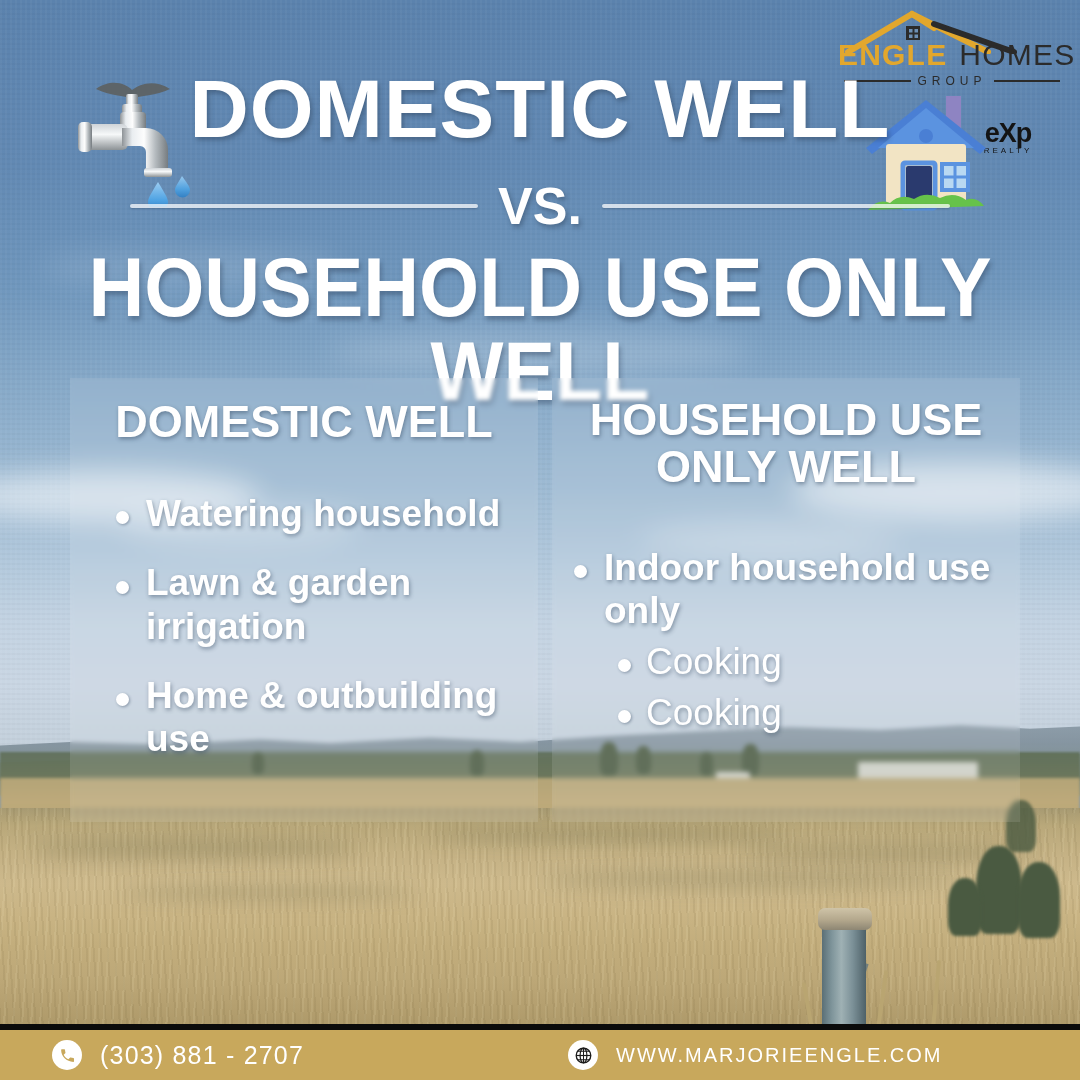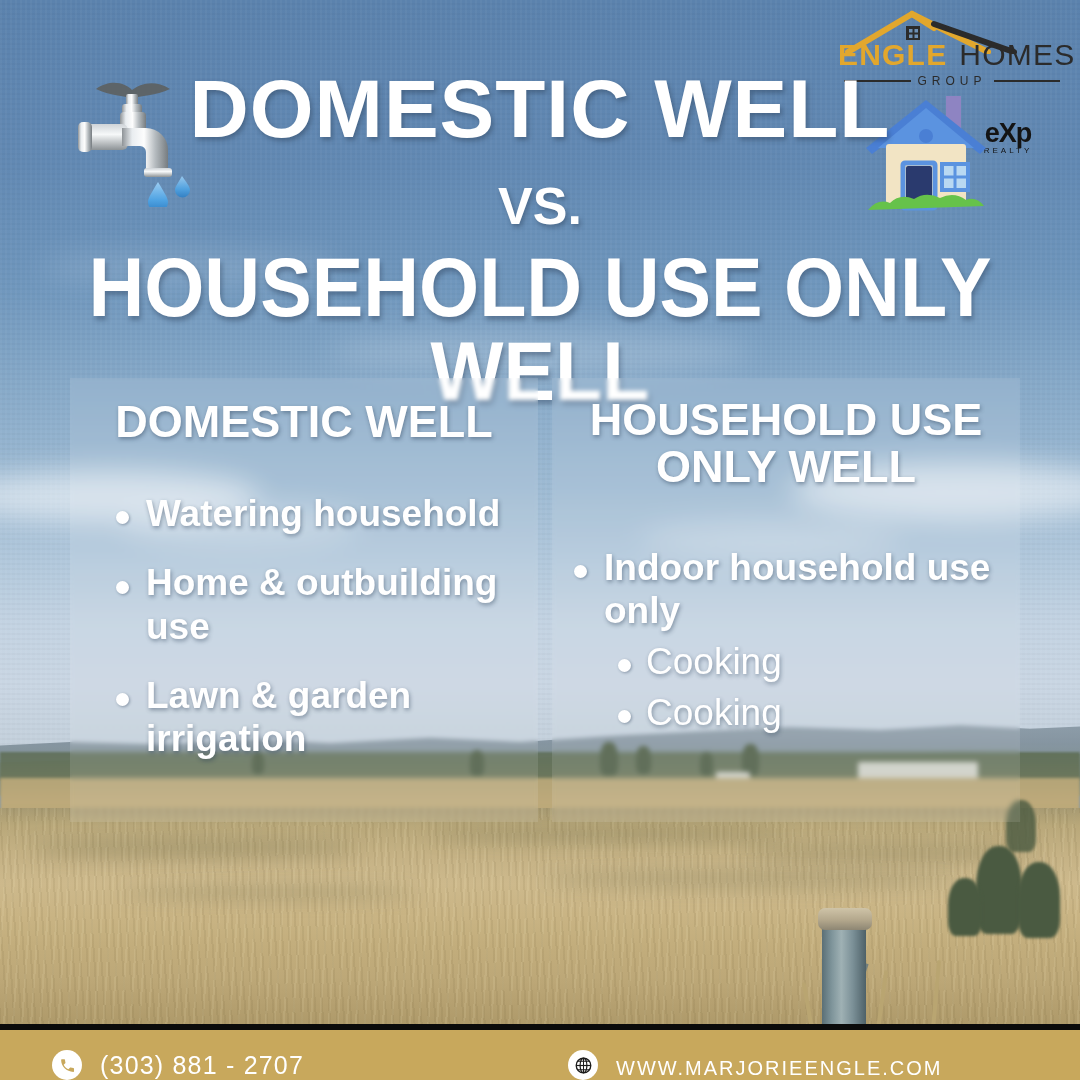--- a/index.html
+++ b/index.html
@@ -136,21 +136,21 @@
   .house{position:absolute;left:862px;top:92px;width:128px;height:128px;}
 
   
   .title-main{
     position:absolute;left:0;top:68px;width:1080px;text-align:center;
     font-size:82px;font-weight:700;color:#ffffff;letter-spacing:1px;line-height:1;
     text-shadow:2px 3px 5px rgba(40,60,85,.45);
   }
   .vs-wrap{
     position:absolute;left:130px;top:176px;width:820px;height:60px;
-    display:flex;align-items:center;justify-content:center;gap:20px;flex-direction:column;
+    display:flex;align-items:center;justify-content:center;gap:20px;
   }
   .vs-line{flex:1;height:4px;background:rgba(255,255,255,.72);border-radius:2px;
     box-shadow:0 1px 2px rgba(40,60,85,.3);}
   .vs-text{
     font-size:52px;font-weight:700;color:#ffffff;letter-spacing:0px;line-height:1;
     text-shadow:2px 3px 5px rgba(40,60,85,.45);
   }
   .title-sub{
     position:absolute;left:0;top:245px;width:1080px;text-align:center;
     font-size:84px;font-weight:700;color:#ffffff;line-height:1;
@@ -201,21 +201,21 @@
     width:13px;height:13px;border-radius:50%;background:#ffffff;
     box-shadow:1px 1px 3px rgba(35,55,80,.4);
   }
 
   
   .footer-top{position:absolute;left:0;top:1024px;width:1080px;height:6px;background:#0b0b0b;}
   .footer{
     position:absolute;left:0;top:1030px;width:1080px;height:50px;
     background:#C8A85C;
   }
-  .footer-item{position:absolute;display:flex;align-items:flex-end;gap:18px;height:50px;}
+  .footer-item{position:absolute;display:flex;align-items:center;gap:18px;height:50px;}
   .f-phone{left:52px;top:0;}
   .f-web{left:568px;top:0;}
   .circ{
     width:30px;height:30px;border-radius:50%;background:#ffffff;
     display:flex;align-items:center;justify-content:center;flex:0 0 auto;
   }
   .f-text{
     color:#ffffff;font-size:25px;letter-spacing:1.2px;white-space:nowrap;font-weight:400;
   }
   .f-web .f-text{letter-spacing:2.0px;font-size:20px;}
@@ -358,22 +358,22 @@
   </div>
 
   <div class="title-sub"><span>HOUSEHOLD USE ONLY WELL</span></div>
 
   <div class="panel panel-left"></div>
   <div class="panel panel-right"></div>
 
   <div class="col-head col-head-left">DOMESTIC WELL</div>
   <ul class="bullets list-left">
     <li><span>Watering household</span></li>
+    <li><span>Lawn &amp; garden irrigation</span></li>
     <li><span>Home &amp; outbuilding use</span></li>
-    <li><span>Lawn &amp; garden irrigation</span></li>
   </ul>
 
   <div class="col-head col-head-right">HOUSEHOLD USE ONLY WELL</div>
   <ul class="bullets list-right">
     <li>
       <span>Indoor household use only</span>
       <ul class="sublist">
         <li>Cooking</li>
         <li>Cooking</li>
       </ul>

